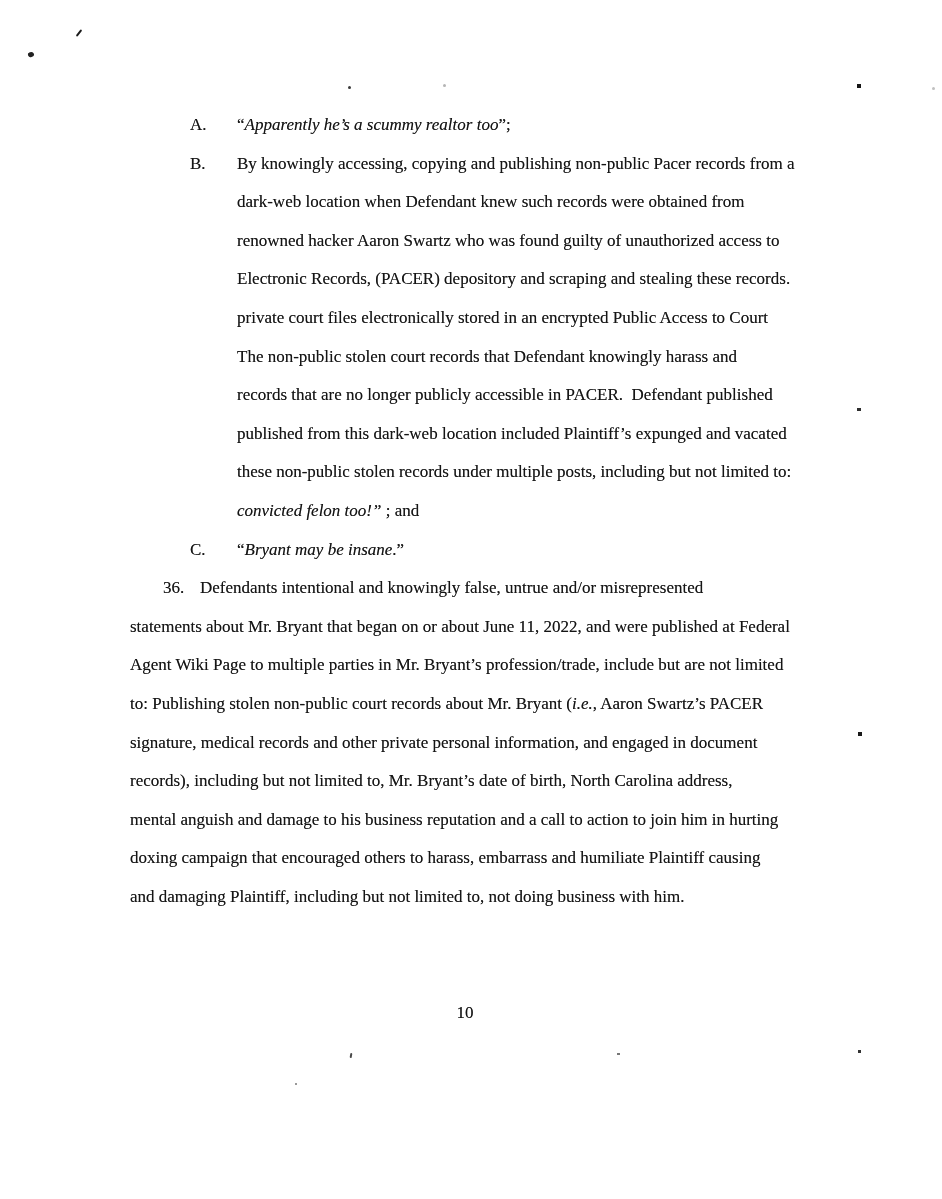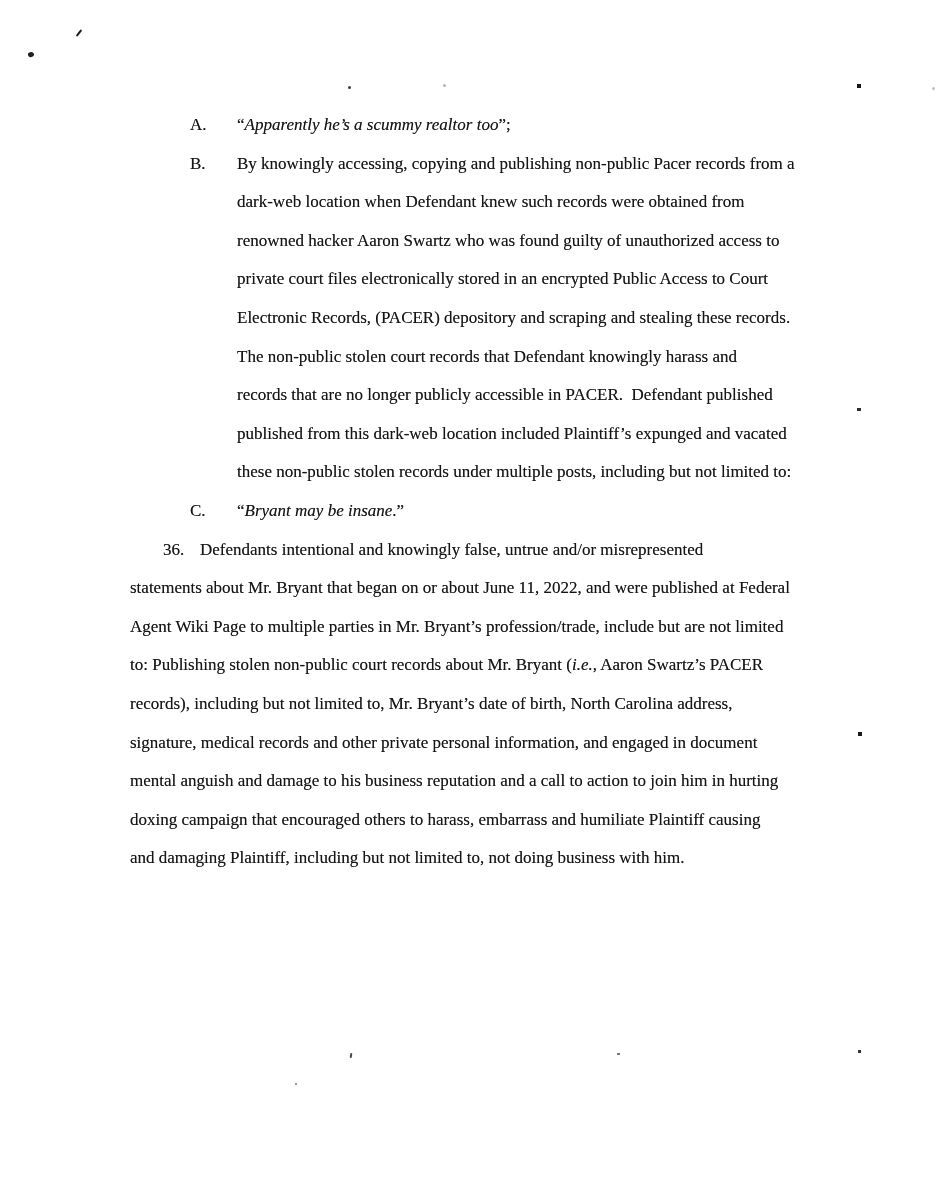--- a/index.html
+++ b/index.html
@@ -34,44 +34,46 @@
   <div class="content">
       <div class="block list">
         <span class="label">A.</span>
         <div class="line"><span>“</span><span class="it">Apparently he’s a scummy realtor too</span><span>”;</span></div>
       </div>
       <div class="block list">
         <span class="label">B.</span>
         <div class="line"><span>By knowingly accessing, copying and publishing non-public Pacer records from a</span></div>
         <div class="line"><span>dark-web location when Defendant knew such records were obtained from</span></div>
         <div class="line"><span>renowned hacker Aaron Swartz who was found guilty of unauthorized access to</span></div>
+        <div class="line"><span>Electronic Records, (PACER) depository and scraping and stealing these records.</span></div>
         <div class="line"><span>private court files electronically stored in an encrypted Public Access to Court</span></div>
-        <div class="line"><span>Electronic Records, (PACER) depository and scraping and stealing these records.</span></div>
         <div class="line"><span>The non-public stolen court records that Defendant knowingly harass and</span></div>
         <div class="line"><span>records that are no longer publicly accessible in PACER.  Defendant published</span></div>
         <div class="line"><span>published from this dark-web location included Plaintiff’s expunged and vacated</span></div>
         <div class="line"><span>these non-public stolen records under multiple posts, including but not limited to:</span></div>
+        <div class="line"><span class="it">convicted felon too!”</span><span> ; and</span></div>
       </div>
       <div class="block list">
         <span class="label">C.</span>
         <div class="line"><span>“</span><span class="it">Bryant may be insane</span><span>.”</span></div>
       </div>
       <div class="block para">
         <div class="line"><span class="pnum">36.</span><span>Defendants intentional and knowingly false, untrue and/or misrepresented</span></div>
         <div class="line"><span>statements about Mr. Bryant that began on or about June 11, 2022, and were published at Federal</span></div>
         <div class="line"><span>Agent Wiki Page to multiple parties in Mr. Bryant’s profession/trade, include but are not limited</span></div>
         <div class="line"><span>to: Publishing stolen non-public court records about Mr. Bryant (</span><span class="it">i.e.</span><span>, Aaron Swartz’s PACER</span></div>
+        <div class="line"><span>signature, medical records and other private personal information, and engaged in document</span></div>
         <div class="line"><span>records), including but not limited to, Mr. Bryant’s date of birth, North Carolina address,</span></div>
-        <div class="line"><span>signature, medical records and other private personal information, and engaged in document</span></div>
         <div class="line"><span>mental anguish and damage to his business reputation and a call to action to join him in hurting</span></div>
         <div class="line"><span>doxing campaign that encouraged others to harass, embarrass and humiliate Plaintiff causing</span></div>
         <div class="line"><span>and damaging Plaintiff, including but not limited to, not doing business with him.</span></div>
       </div>
     </div>
 
+  <div class="pageno">10</div>
 
   <i class="spk" style="left:78px;top:29px;width:2px;height:8px;background:#1b1b1b;border-radius:1px;transform:rotate(38deg);"></i>
   <i class="spk" style="left:28px;top:52px;width:6px;height:5px;background:#222;border-radius:40% 60% 50% 50%;transform:rotate(-20deg);"></i>
   <i class="spk" style="left:348px;top:86px;width:3px;height:3px;background:#3a3a3a;border-radius:50%;"></i>
   <i class="spk" style="left:443px;top:84px;width:3px;height:3px;background:#b5b5b5;border-radius:50%;"></i>
   <i class="spk" style="left:857px;top:84px;width:4px;height:4px;background:#161616;"></i>
   <i class="spk" style="left:932px;top:87px;width:3px;height:3px;background:#c0c0c0;border-radius:50%;"></i>
   <i class="spk" style="left:857px;top:408px;width:4px;height:3px;background:#2e2e2e;"></i>
   <i class="spk" style="left:858px;top:732px;width:4px;height:4px;background:#191919;"></i>
   <i class="spk" style="left:350px;top:1053px;width:2px;height:5px;background:#4a4a4a;border-radius:1px;transform:rotate(10deg);"></i>

